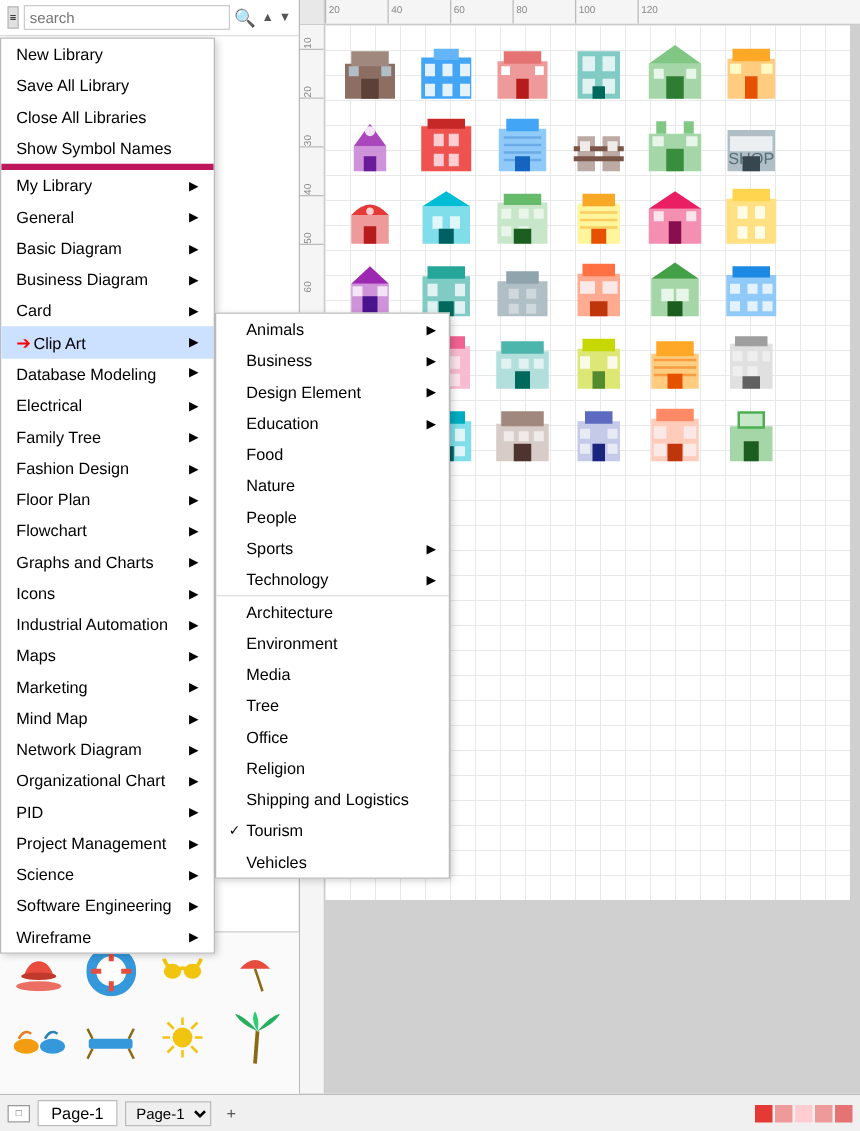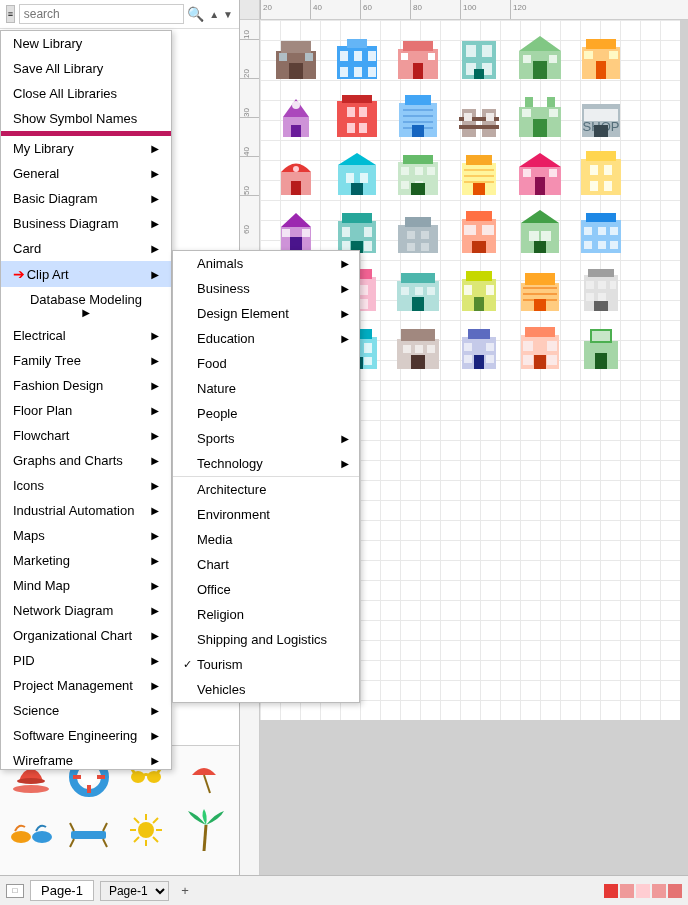--- a/index.html
+++ b/index.html
@@ -61,21 +61,21 @@
         <div style="padding:5px 12px;cursor:pointer;display:flex;align-items:center;">
           <span style="flex:1;">Card</span>
           <span style="font-size:10px;">▶</span>
         </div>
 
         <div style="padding:5px 12px;cursor:pointer;display:flex;align-items:center;background:#cce0ff;">
           <span style="color:red;font-size:14px;margin-right:2px;">➔</span>
           <span style="flex:1;">Clip Art</span>
           <span style="font-size:10px;">▶</span>
         </div>
-        <div style="padding:5px 12px;cursor:pointer;display:flex;align-items:center;flex-direction:column;">
+        <div style="padding:5px 12px;cursor:pointer;display:flex;align-items:flex-start;">
           <span style="flex:1;">Database Modeling</span>
           <span style="font-size:10px;">▶</span>
         </div>
         <div style="padding:5px 12px;cursor:pointer;display:flex;align-items:center;">
           <span style="flex:1;">Electrical</span>
           <span style="font-size:10px;">▶</span>
         </div>
         <div style="padding:5px 12px;cursor:pointer;display:flex;align-items:center;">
           <span style="flex:1;">Family Tree</span>
           <span style="font-size:10px;">▶</span>
@@ -197,21 +197,21 @@
         <div style="padding:5px 10px;cursor:pointer;display:flex;align-items:center;">
           <span style="width:14px;"></span>
           <span style="flex:1;">Environment</span>
         </div>
         <div style="padding:5px 10px;cursor:pointer;display:flex;align-items:center;">
           <span style="width:14px;"></span>
           <span style="flex:1;">Media</span>
         </div>
         <div style="padding:5px 10px;cursor:pointer;display:flex;align-items:center;">
           <span style="width:14px;"></span>
-          <span style="flex:1;">Chart</span>
+          <span style="flex:1;">Tree</span>
         </div>
         <div style="padding:5px 10px;cursor:pointer;display:flex;align-items:center;">
           <span style="width:14px;"></span>
           <span style="flex:1;">Office</span>
         </div>
         <div style="padding:5px 10px;cursor:pointer;display:flex;align-items:center;">
           <span style="width:14px;"></span>
           <span style="flex:1;">Religion</span>
         </div>
         <div style="padding:5px 10px;cursor:pointer;display:flex;align-items:center;">

